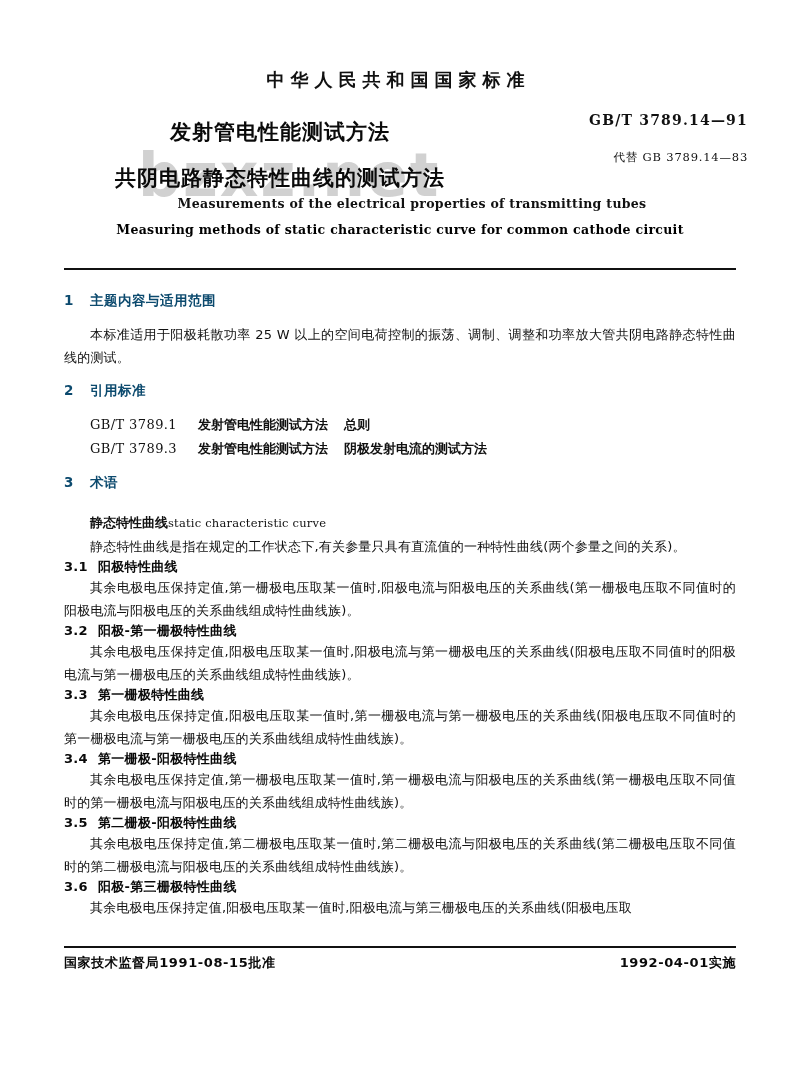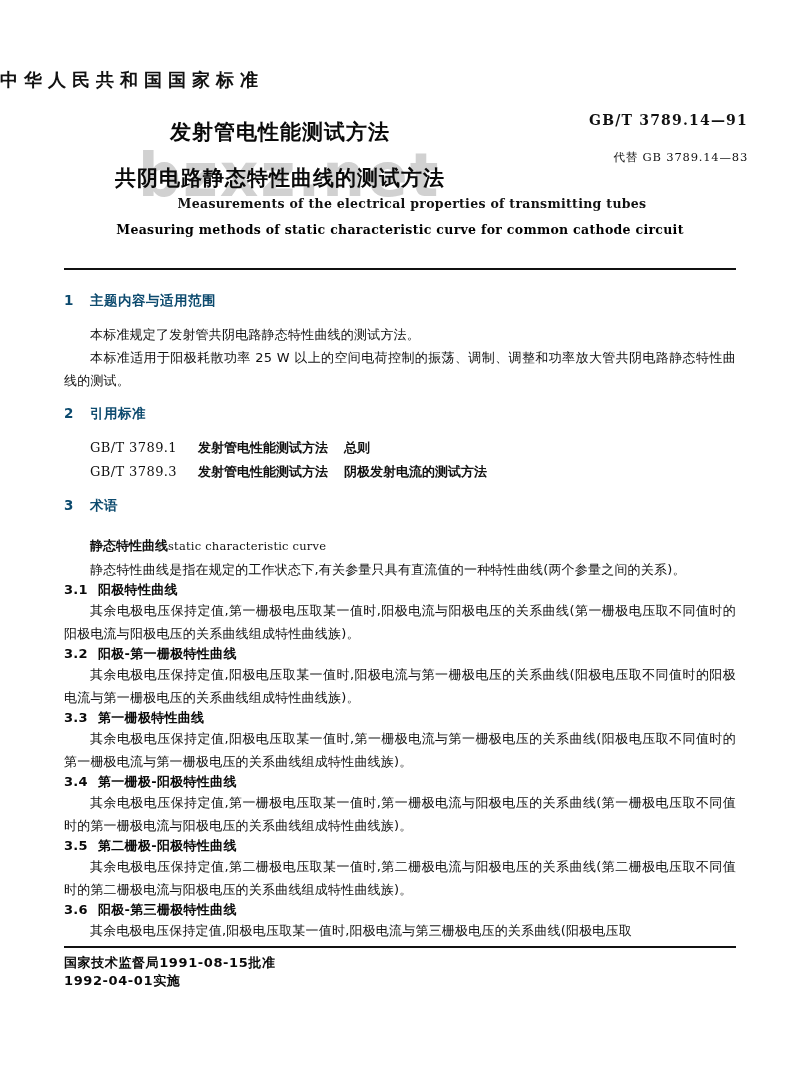--- a/index.html
+++ b/index.html
@@ -41,20 +41,21 @@
   
   .hdr {
     position: relative;
     z-index: 2;
   }
   #national-standard-line {
     position: absolute;
     left: 0;
     right: 3px;
     top: 68px;
+    text-align: center;
     font-family: "DejaVu Sans", sans-serif;
     font-size: 18px;
     font-weight: bold;
     letter-spacing: 6px;
     color: #111;
   }
   #title-line-1 {
     position: absolute;
     left: 0;
     width: 560px;
@@ -229,21 +230,20 @@
     width: 672px;
     display: flex;
     justify-content: space-between;
     align-items: baseline;
     font-family: "DejaVu Sans", sans-serif;
     font-size: 13px;
     font-weight: bold;
     color: #0a0a0a;
     letter-spacing: 0.6px;
     z-index: 2;
-    flex-direction: column;
   }
 </style>
 </head>
 <body>
 
 <div id="page">
 
   <div id="watermark">bzxz.net</div>
 
   <div class="hdr">
@@ -256,21 +256,20 @@
     <div id="eng-title-2">Measuring methods of static characteristic curve for common cathode circuit</div>
     <div id="header-rule"></div>
   </div>
 
   <div id="body-block">
 
     <div class="sec-head">
       <span class="num">1</span><span>主题内容与适用范围</span>
     </div>
     <div class="gap-sm"></div>
-    <p class="para">本标准规定了发射管共阴电路静态特性曲线的测试方法。</p>
     <p class="para">本标准适用于阳极耗散功率 25 W 以上的空间电荷控制的振荡、调制、调整和功率放大管共阴电路静态特性曲线的测试。</p>
     <div class="gap-md"></div>
 
     <div class="sec-head">
       <span class="num">2</span><span>引用标准</span>
     </div>
     <div class="gap-sm"></div>
     <p class="ref-line">
       <span class="code">GB/T 3789.1</span><span class="cn">发射管电性能测试方法</span><span class="sep"></span><span class="cn">总则</span>
     </p>

